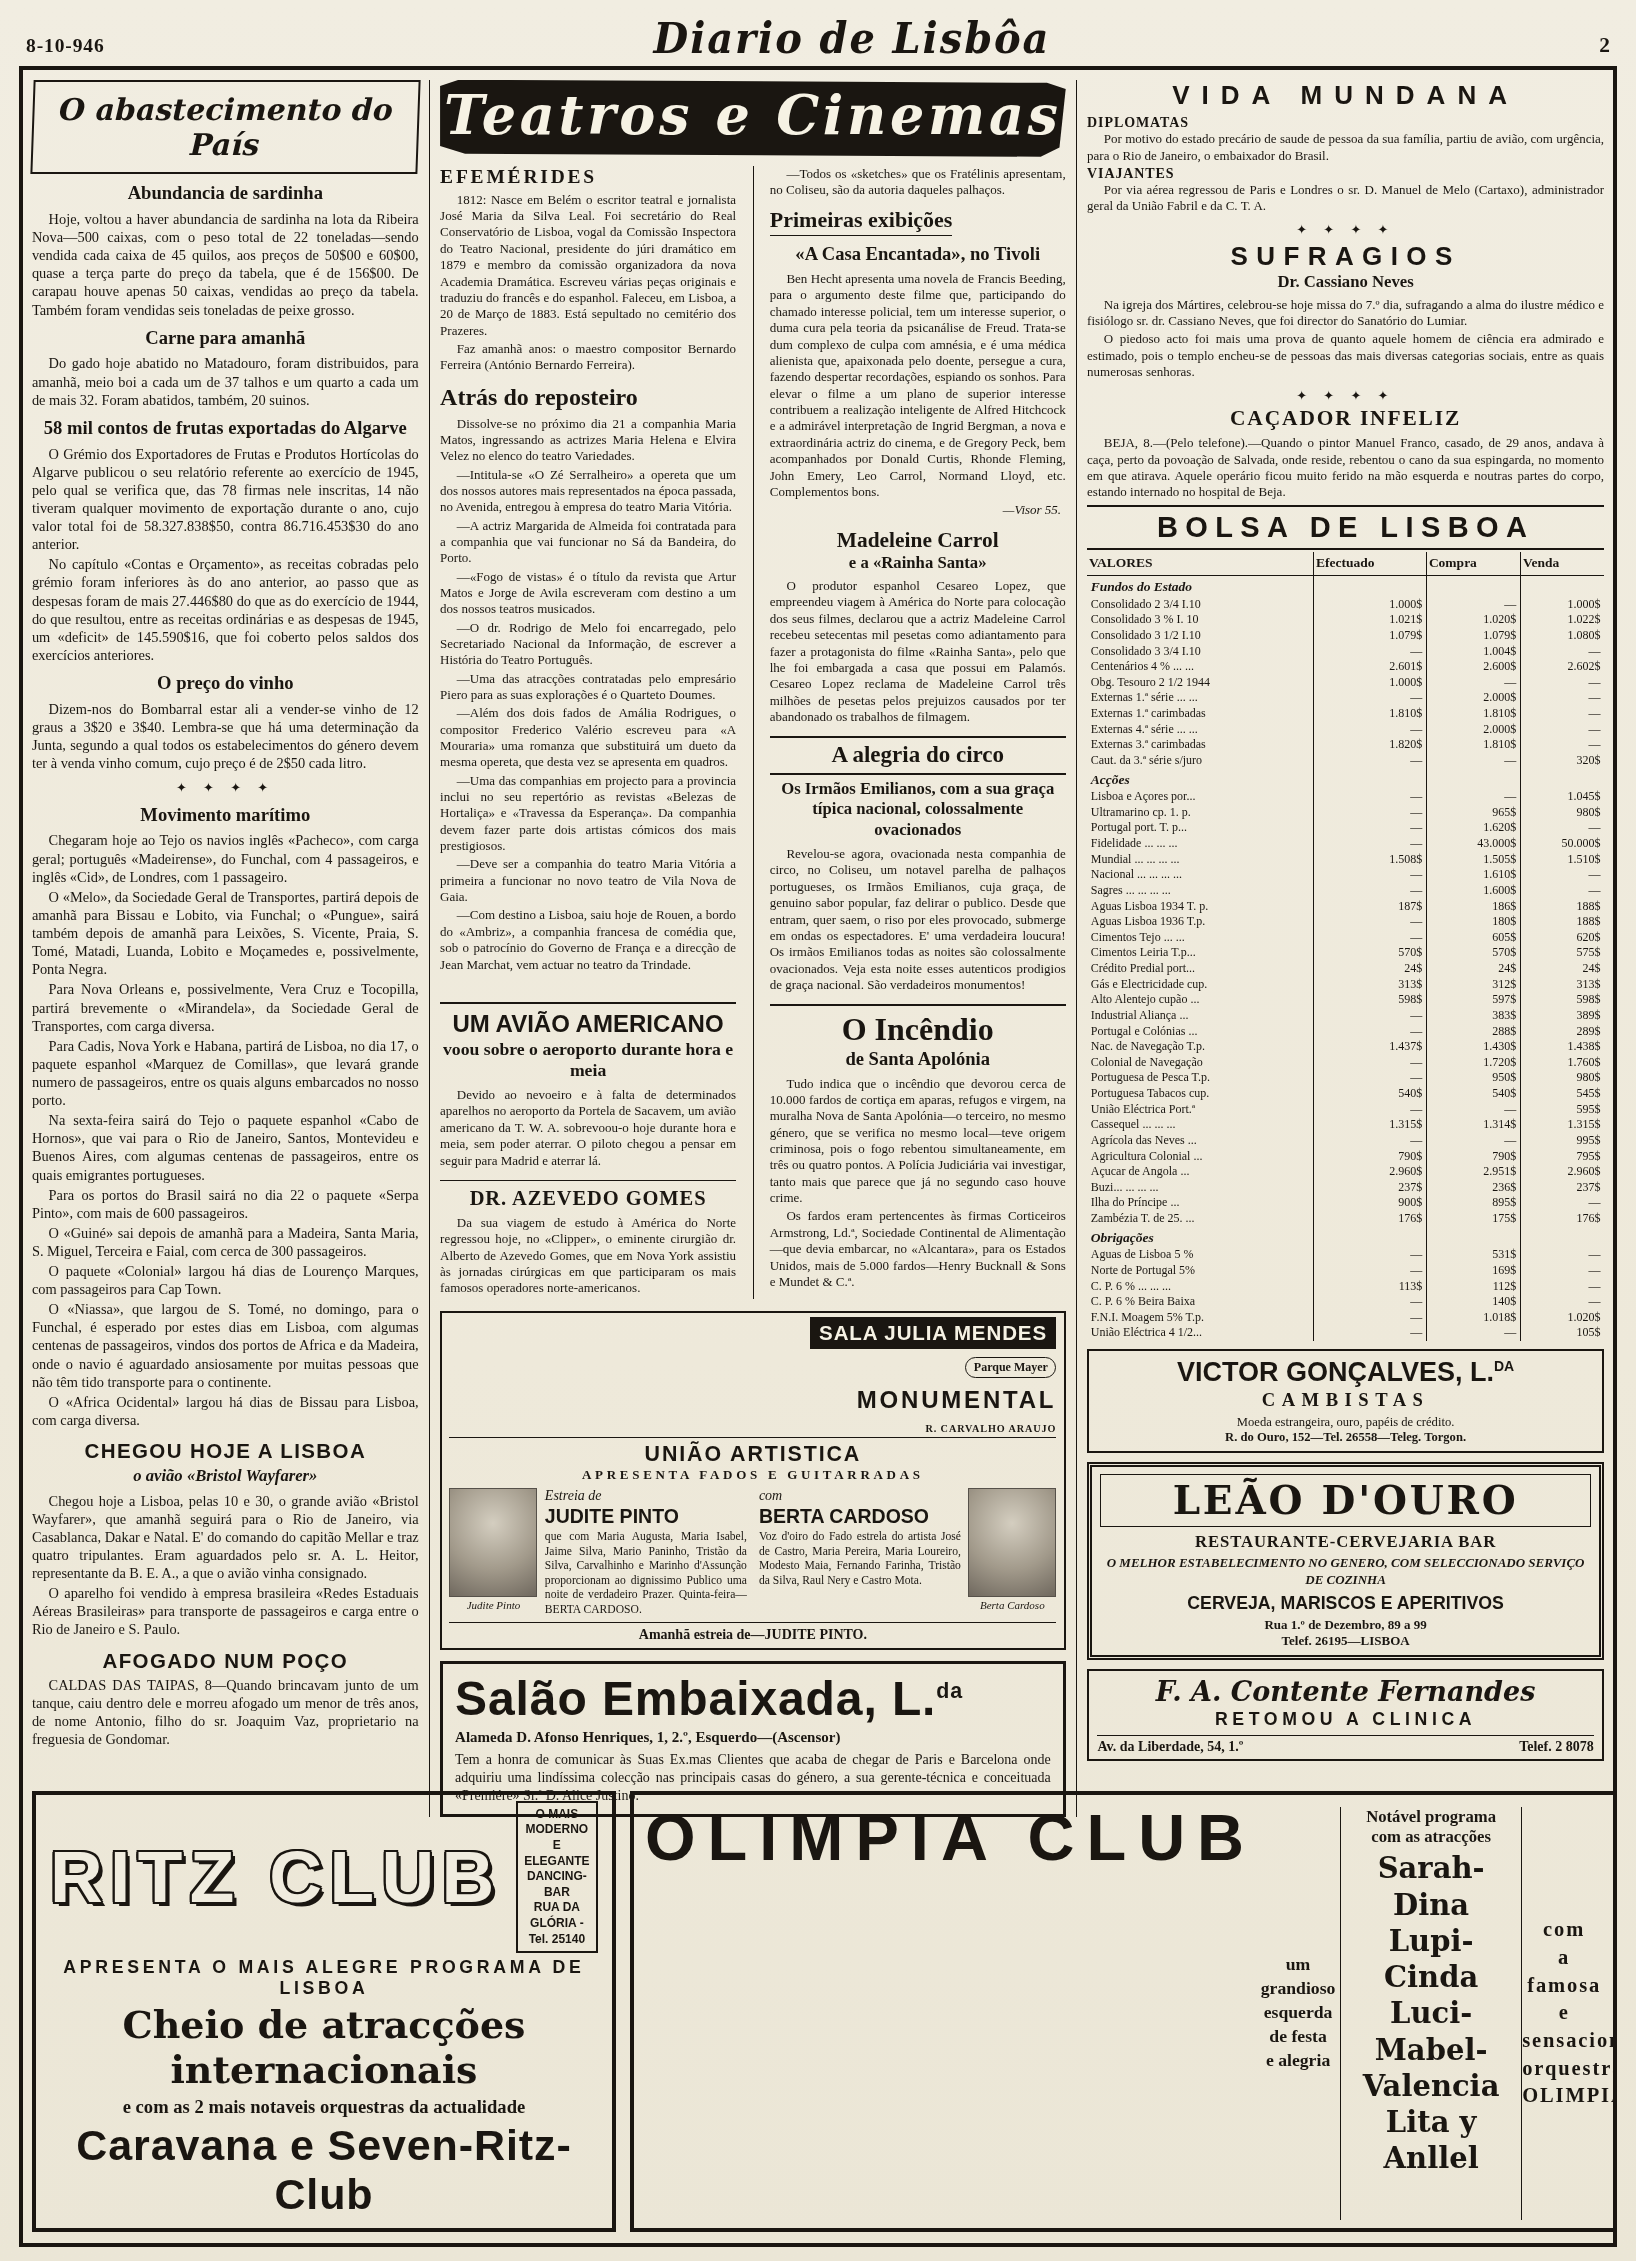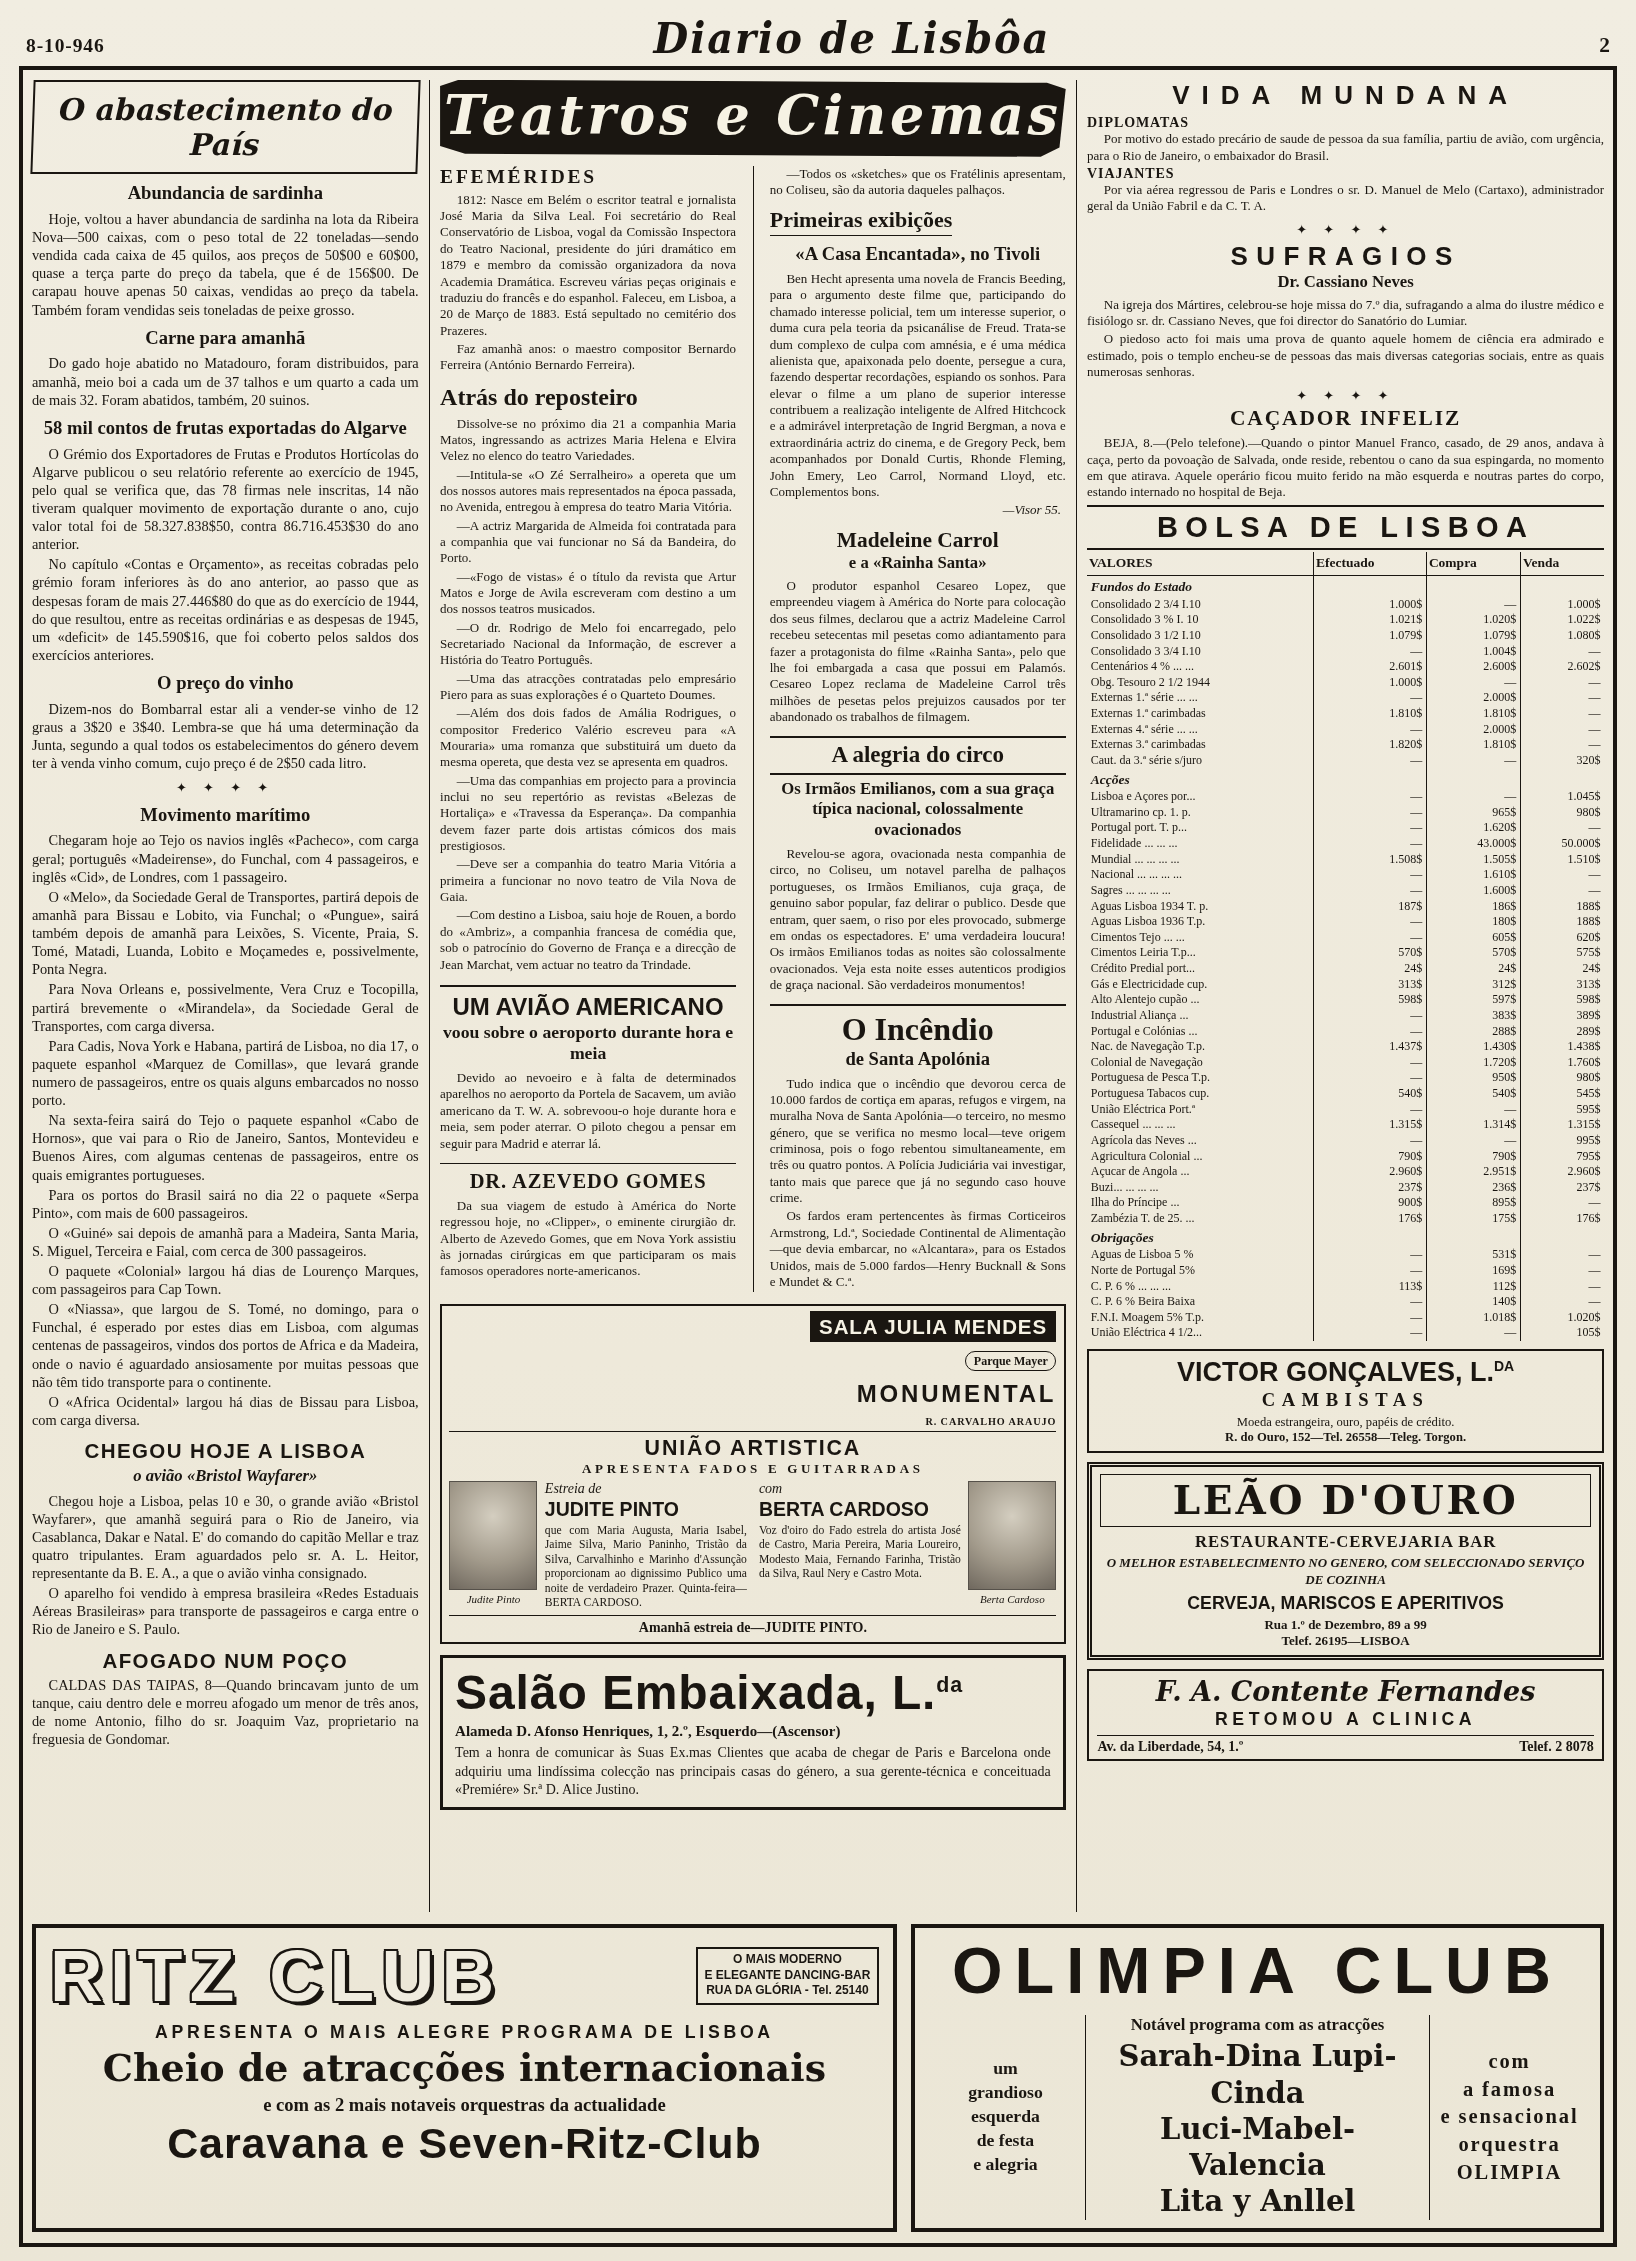--- a/index.html
+++ b/index.html
@@ -47,21 +47,21 @@
   .efem-head{ font-size:19.5px; font-weight:bold; letter-spacing:2.8px; margin-bottom:3.7px; }
   .rep-head{ font-size:24px; font-weight:bold; margin:10.2px 0 4.6px; }
   .exib-head{ font-size:22px; font-weight:bold; margin:6.5px 0 2.8px; border-bottom:1.9px solid var(--ink); display:inline-block; padding-bottom:1.9px; }
   .film-head{ font-size:18.6px; font-weight:bold; text-align:center; margin:4.6px 0 5.6px; }
   .carrol-head{ font-size:21.4px; font-weight:bold; text-align:center; margin-top:9.3px; }
   .carrol-sub{ font-size:16.7px; font-weight:bold; text-align:center; margin-bottom:5.6px; }
   .rule-head{ border-top:2.3px solid var(--ink); border-bottom:2.3px solid var(--ink); padding:4.6px 1.9px; text-align:center;
               font-size:23px; font-weight:bold; margin:10.2px 0 4.6px; }
   .circo-sub{ font-size:16.7px; font-weight:bold; text-align:center; margin:2.8px 0 6.5px; line-height:1.2; }
   .aviao-head{ border-top:2.3px solid var(--ink); padding-top:5.6px; font-size:24px; font-weight:bold; text-align:center;
-               margin-top:12px; font-family:"Liberation Sans", sans-serif; }
+               margin-top:29px; font-family:"Liberation Sans", sans-serif; }
   .aviao-sub{ font-size:17.7px; font-weight:bold; text-align:center; margin:1.9px 0 5.6px; }
   .azevedo-head{ font-size:20.5px; font-weight:bold; text-align:center; letter-spacing:0.9px; margin:11px 0 4.6px;
                  border-top:1.9px solid var(--ink); padding-top:6.5px; }
   .inc-head{ border-top:2.3px solid var(--ink); padding-top:4.6px; font-size:32px; font-weight:bold; text-align:center; margin-top:11px; }
   .inc-sub{ font-size:18.6px; font-weight:bold; text-align:center; margin-bottom:5.6px; }
   .signature{ text-align:right; font-style:italic; font-size:13px; margin:0.9px 4.6px 2.8px 0; }
 
   
   .theater{ border:2.3px solid var(--ink); margin-top:12px; padding:4.6px 7.4px 5.6px; }
   .th-row{ display:flex; align-items:flex-end; gap:8.4px; border-bottom:1.4px solid var(--ink); padding-bottom:3.7px;flex-direction:column; }
@@ -141,21 +141,21 @@
                            1.9px 1.9px var(--ink), -1.9px -1.9px var(--ink), 1.9px -1.9px var(--ink), -1.9px 1.9px var(--ink),
                            4.2px 4.2px 0 var(--ink); white-space:nowrap; }
   .ritz-badge{ border:2.3px solid var(--ink); padding:3.7px 6.5px; text-align:center; font-family:"Liberation Sans", sans-serif;
                font-weight:bold; font-size:12px; line-height:1.3; margin-left:auto; }
   .ritz-l1{ text-align:center; font-family:"Liberation Sans", sans-serif; font-weight:bold; font-size:17.7px;
             letter-spacing:3.7px; margin-top:4.6px; }
   .ritz-l2{ text-align:center; font-weight:bold; font-size:38px; font-family:"DejaVu Serif", serif; margin-top:2.8px; }
   .ritz-l3{ text-align:center; font-weight:bold; font-size:18.6px; margin-top:3.7px; }
   .ritz-l4{ text-align:center; font-weight:bold; font-size:43px; font-family:"Liberation Sans", sans-serif; margin-top:2.8px; letter-spacing:0.9px; }
 
-  .olimpia{ flex:1; border:4.2px solid var(--ink); padding:5.6px 11px 8.4px; display:flex; flex-direction:column; }
+  .olimpia{ flex:1; border:4.2px solid var(--ink); padding:5.6px 11px 8.4px; display:flex; flex-direction:row; }
   .oli-title{ text-align:center; font-family:"Liberation Sans", sans-serif; font-weight:bold; font-size:65px;
               letter-spacing:12px; white-space:nowrap; }
   .oli-cols{ display:flex; margin-top:6.5px; flex:1; }
   .oli-side{ width:24%; display:flex; flex-direction:column; justify-content:center; text-align:center;
              font-weight:bold; font-size:17.7px; line-height:1.35; }
   .oli-center{ flex:1; border-left:1.4px solid var(--ink); border-right:1.4px solid var(--ink); padding:0 8.4px;
                text-align:center; }
   .oli-ch{ font-size:16.7px; font-weight:bold; margin-bottom:3.7px; }
   .oli-act{ font-family:"DejaVu Serif", serif; font-weight:bold; font-size:29px; line-height:1.25; }
   .oli-strong{ font-size:20.5px; letter-spacing:1.9px; }

